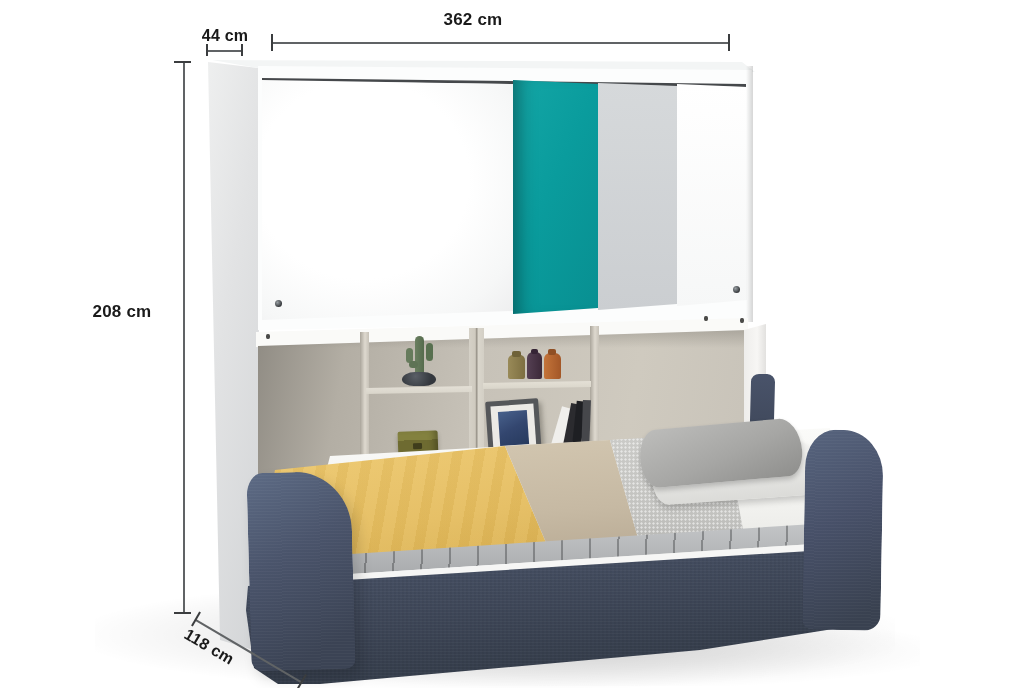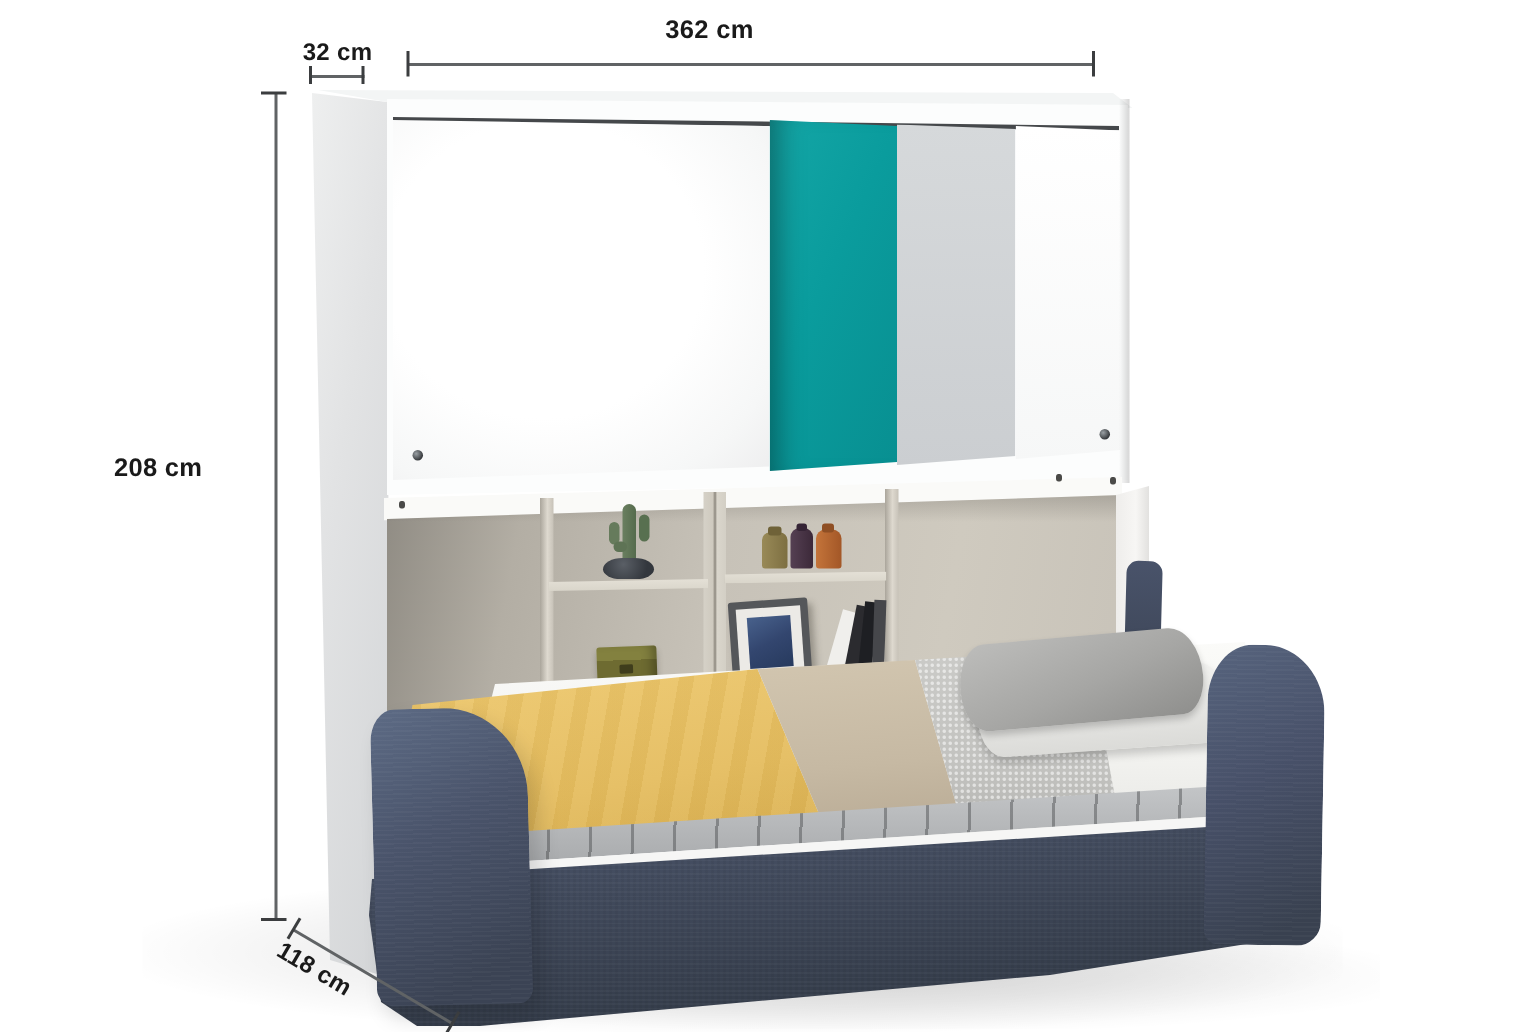--- a/index.html
+++ b/index.html
@@ -156,21 +156,21 @@
   .dim-line{background:#606365;}
   .dim-tick{background:#3b3d3f;}
   .lab-w{left:408px;top:10px;width:130px;}
   .line-w{left:272px;top:42px;width:458px;height:2px;}
   .tick-w1{left:271px;top:34px;width:2px;height:17px;}
   .tick-w2{left:728px;top:34px;width:2px;height:17px;}
   .lab-c{left:194px;top:27px;width:62px;font-size:16px;}
   .line-c{left:207px;top:50px;width:36px;height:2px;}
   .tick-c1{left:206px;top:44px;width:2px;height:12px;}
   .tick-c2{left:241px;top:44px;width:2px;height:12px;}
-  .lab-h{left:76px;top:302px;width:92px;text-align:left;}
+  .lab-h{left:76px;top:302px;width:92px;text-align:center;}
   .line-h{left:183px;top:62px;width:2px;height:552px;}
   .tick-h1{left:174px;top:61px;width:17px;height:2px;}
   .tick-h2{left:174px;top:612px;width:17px;height:2px;}
   .grp-f{left:196px;top:619px;width:124px;height:2px;transform:rotate(30.5deg);transform-origin:0 0;}
   .line-f{left:0;top:0;width:124px;height:2px;}
   .tick-f1{left:-1px;top:-8px;width:2px;height:16px;}
   .tick-f2{left:122px;top:-8px;width:2px;height:16px;}
   .lab-f{left:170px;top:638px;width:78px;transform:rotate(30.5deg);font-size:16px;}
 </style>
 </head>
@@ -246,21 +246,21 @@
   <div class="abs rail-w"></div>
   <div class="abs trundle"></div>
   <div class="abs arm-left"></div>
   <div class="abs arm-right"></div>
 
   <div class="abs dim-label lab-w">362 cm</div>
   <div class="abs dim-line line-w"></div>
   <div class="abs dim-tick tick-w1"></div>
   <div class="abs dim-tick tick-w2"></div>
 
-  <div class="abs dim-label lab-c">32 cm</div>
+  <div class="abs dim-label lab-c">44 cm</div>
   <div class="abs dim-line line-c"></div>
   <div class="abs dim-tick tick-c1"></div>
   <div class="abs dim-tick tick-c2"></div>
 
   <div class="abs dim-label lab-h">208 cm</div>
   <div class="abs dim-line line-h"></div>
   <div class="abs dim-tick tick-h1"></div>
   <div class="abs dim-tick tick-h2"></div>
 
   <div class="abs grp-f">

